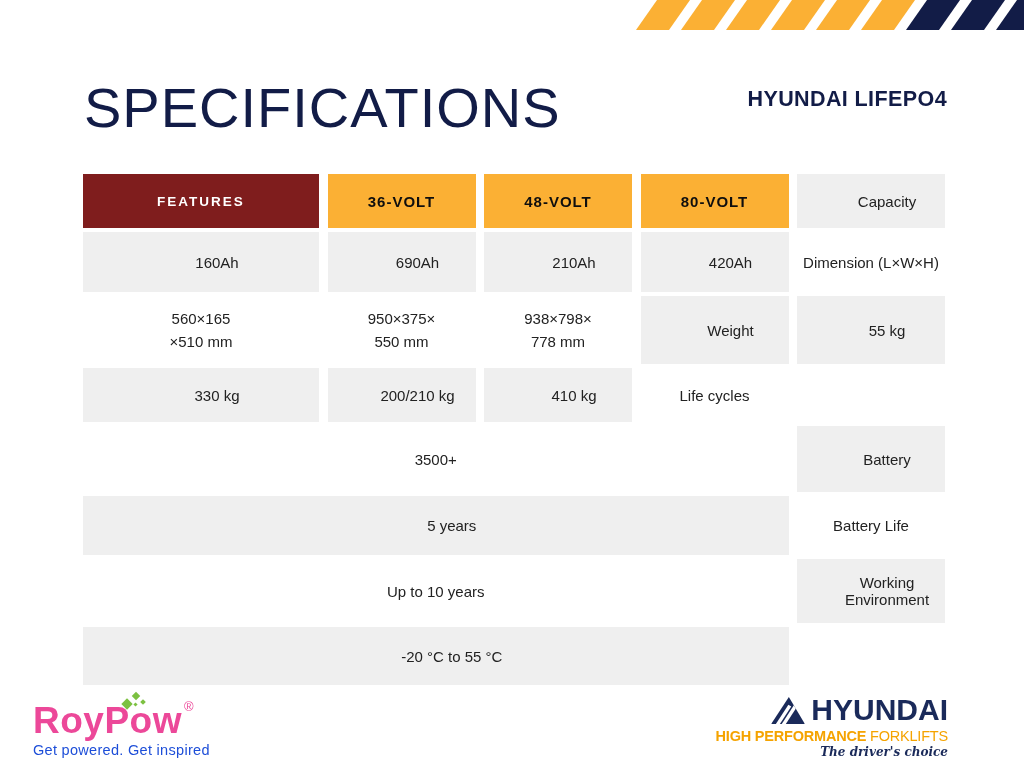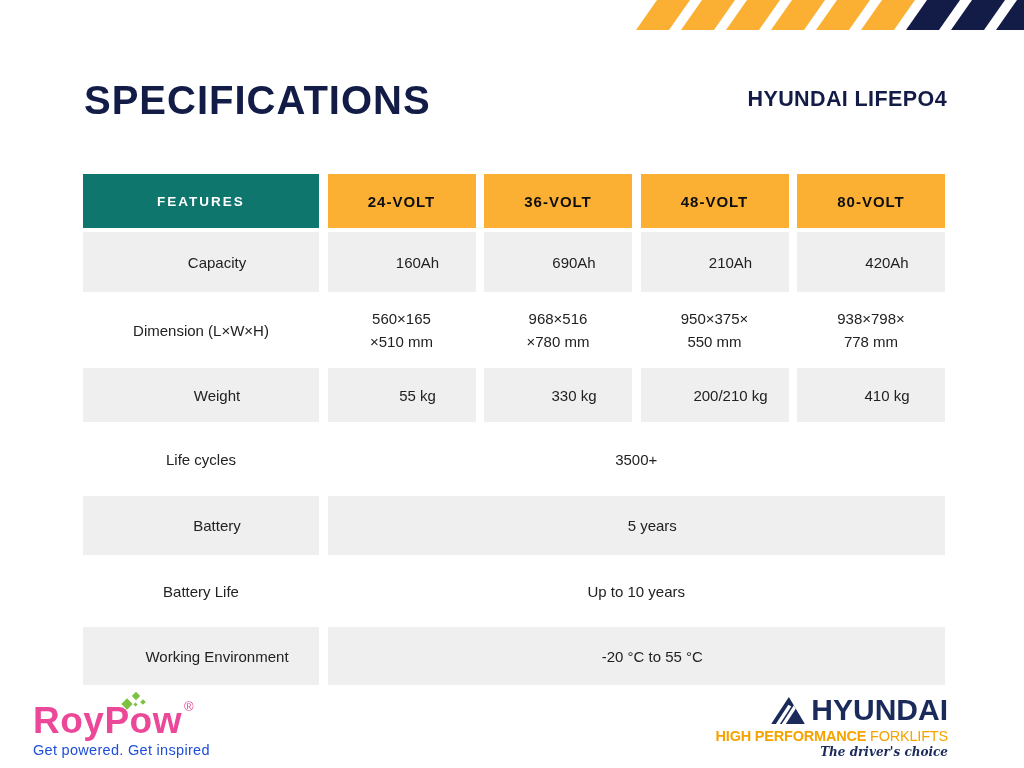--- a/index.html
+++ b/index.html
@@ -9,42 +9,42 @@
   }
 
   
   .stripes{position:absolute;top:0;right:-26px;display:flex;gap:12px;}
   .stripes i{display:block;width:33px;height:30px;transform:skewX(-35deg);transform-origin:0 0;}
   .s-y{background:#FBB034;}
   .s-n{background:#121C47;}
 
   
   .title{
-    position:absolute;left:84px;top:80px;font-size:40px;line-height:1;
-    font-weight:700;letter-spacing:1px;color:#121C47;
+    position:absolute;left:84px;top:80px;font-size:56px;line-height:1;
+    font-weight:400;letter-spacing:1px;color:#121C47;
   }
   .subtitle{
     position:absolute;right:77px;top:84px;text-align:right;
     font-size:21.5px;font-weight:800;line-height:31px;color:#121C47;letter-spacing:.4px;
   }
 
   
   .spec-table{
     position:absolute;left:83px;top:174px;width:862px;
     display:grid;
     grid-template-columns:236px 148px 148px 148px 148px;
     grid-template-rows:54px 60px 68px 54px 66px 59px 64px 58px;
     column-gap:8.5px;row-gap:4px;
   }
   .cell{
     display:flex;align-items:center;justify-content:center;
     text-align:center;font-size:15px;color:#222;
   }
   .th-feat{
-    background:#0f766e;color:#fff;font-weight:700;font-size:13.5px;letter-spacing:2px;
+    background:#7f1d1d;color:#fff;font-weight:700;font-size:13.5px;letter-spacing:2px;
   }
   .th-volt{
     background:#FBB034;color:#0e0e0e;font-weight:800;font-size:15px;letter-spacing:1px;
   }
   .gray{background:#EFEFEF;padding-left:32px;}
   .span4{grid-column:span 4;}
   .dim{flex-direction:column;line-height:1.55;}
 
   
   .footer-left{position:absolute;left:33px;top:702px;}
@@ -86,39 +86,34 @@
   </div>
 
   <div class="title">SPECIFICATIONS</div>
   <div class="subtitle">
     <div>HYUNDAI LIFEPO4</div>
   </div>
 
   <div class="spec-table">
 
     <div class="cell th-feat">FEATURES</div>
-    <div class="cell th-volt">24-VOLT</div>
     <div class="cell th-volt">36-VOLT</div>
     <div class="cell th-volt">48-VOLT</div>
     <div class="cell th-volt">80-VOLT</div>
 
     <div class="cell gray">Capacity</div>
     <div class="cell gray">160Ah</div>
     <div class="cell gray">690Ah</div>
     <div class="cell gray">210Ah</div>
     <div class="cell gray">420Ah</div>
 
     <div class="cell">Dimension (L×W×H)</div>
     <div class="cell dim">
       <span>560×165</span>
       <span>×510 mm</span>
-    </div>
-    <div class="cell dim">
-      <span>968×516</span>
-      <span>×780 mm</span>
     </div>
     <div class="cell dim">
       <span>950×375×</span>
       <span>550 mm</span>
     </div>
     <div class="cell dim">
       <span>938×798×</span>
       <span>778 mm</span>
     </div>
 

